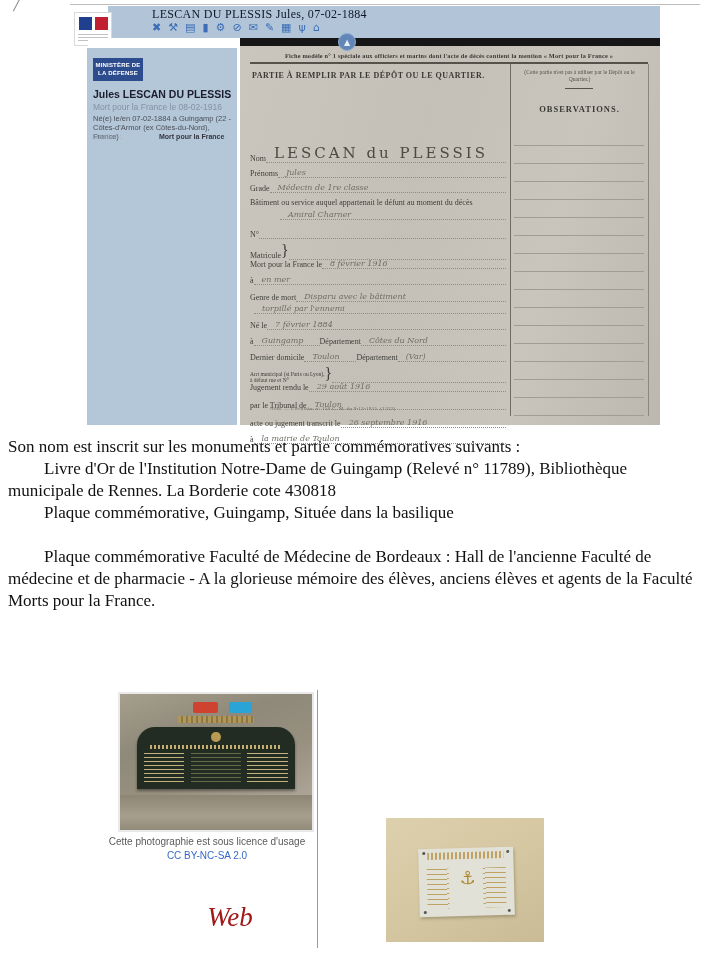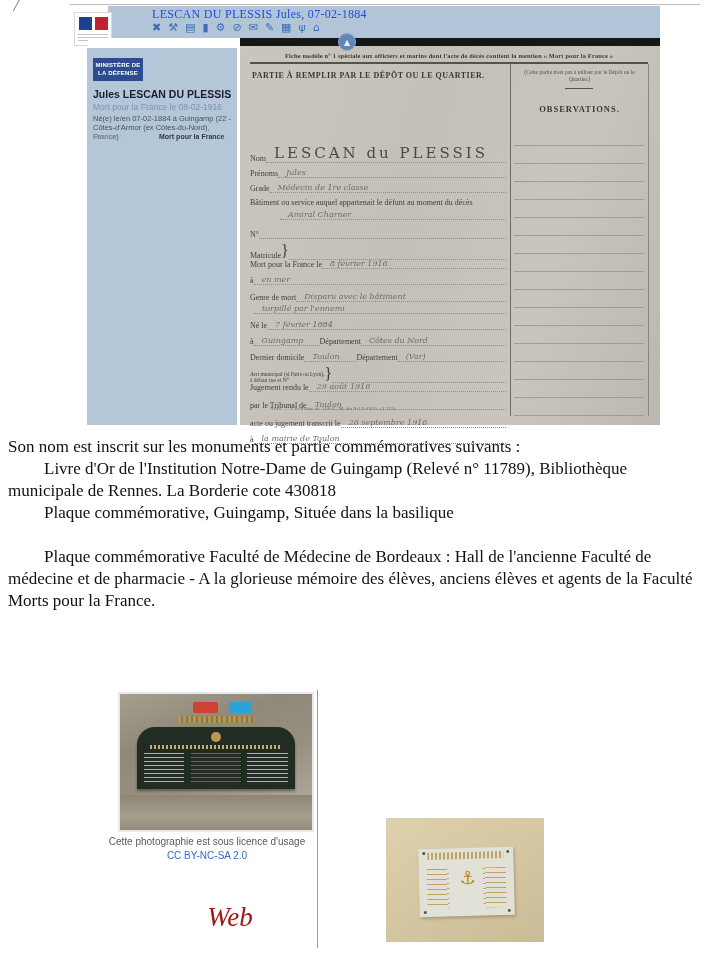--- a/index.html
+++ b/index.html
@@ -5,21 +5,21 @@
   * { margin:0; padding:0; box-sizing:border-box; }
   body { background:#fff; font-family:"Liberation Serif","DejaVu Serif",serif; }
   .page { position:relative; width:704px; height:966px; background:#fff; overflow:hidden; }
 
   
   .top-hairline { position:absolute; left:70px; top:4px; width:630px; height:1px; background:#bdbdbd; }
   .top-tick { position:absolute; left:16px; top:-2px; width:1px; height:14px; background:#8a8a8a; transform:rotate(28deg); }
 
   
   .toolbar { position:absolute; left:108px; top:6px; width:552px; height:32px; background:#b2c5d8; }
-  .viewer-title { position:absolute; left:44px; top:1px; font-family:"Liberation Serif",serif; font-size:12px; color:#1d4ed8; letter-spacing:.3px; }
+  .viewer-title { position:absolute; left:44px; top:1px; font-family:"Liberation Serif",serif; font-size:12px; color:#0f172a; letter-spacing:.3px; }
   .icon-row { position:absolute; left:44px; top:15px; display:flex; gap:7px; }
   .icon-row span { font-family:"DejaVu Sans",sans-serif; font-size:11px; color:#3a6db5; line-height:14px; }
 
   .logo { position:absolute; left:74px; top:12px; width:38px; height:34px; background:#fff; border:1px solid #d8d8d8; }
   .logo .b { position:absolute; left:4px; top:4px; width:13px; height:13px; background:#1f3f8f; }
   .logo .r { position:absolute; left:20px; top:4px; width:13px; height:13px; background:#c02030; }
   .logo .t { position:absolute; left:3px; top:21px; right:3px; height:9px;
              background:repeating-linear-gradient(to bottom,#9a9a9a 0 1px,transparent 1px 3px); opacity:.6; }
   .white-strip { position:absolute; left:88px; top:38px; width:144px; height:10px; background:#fff; }
 

